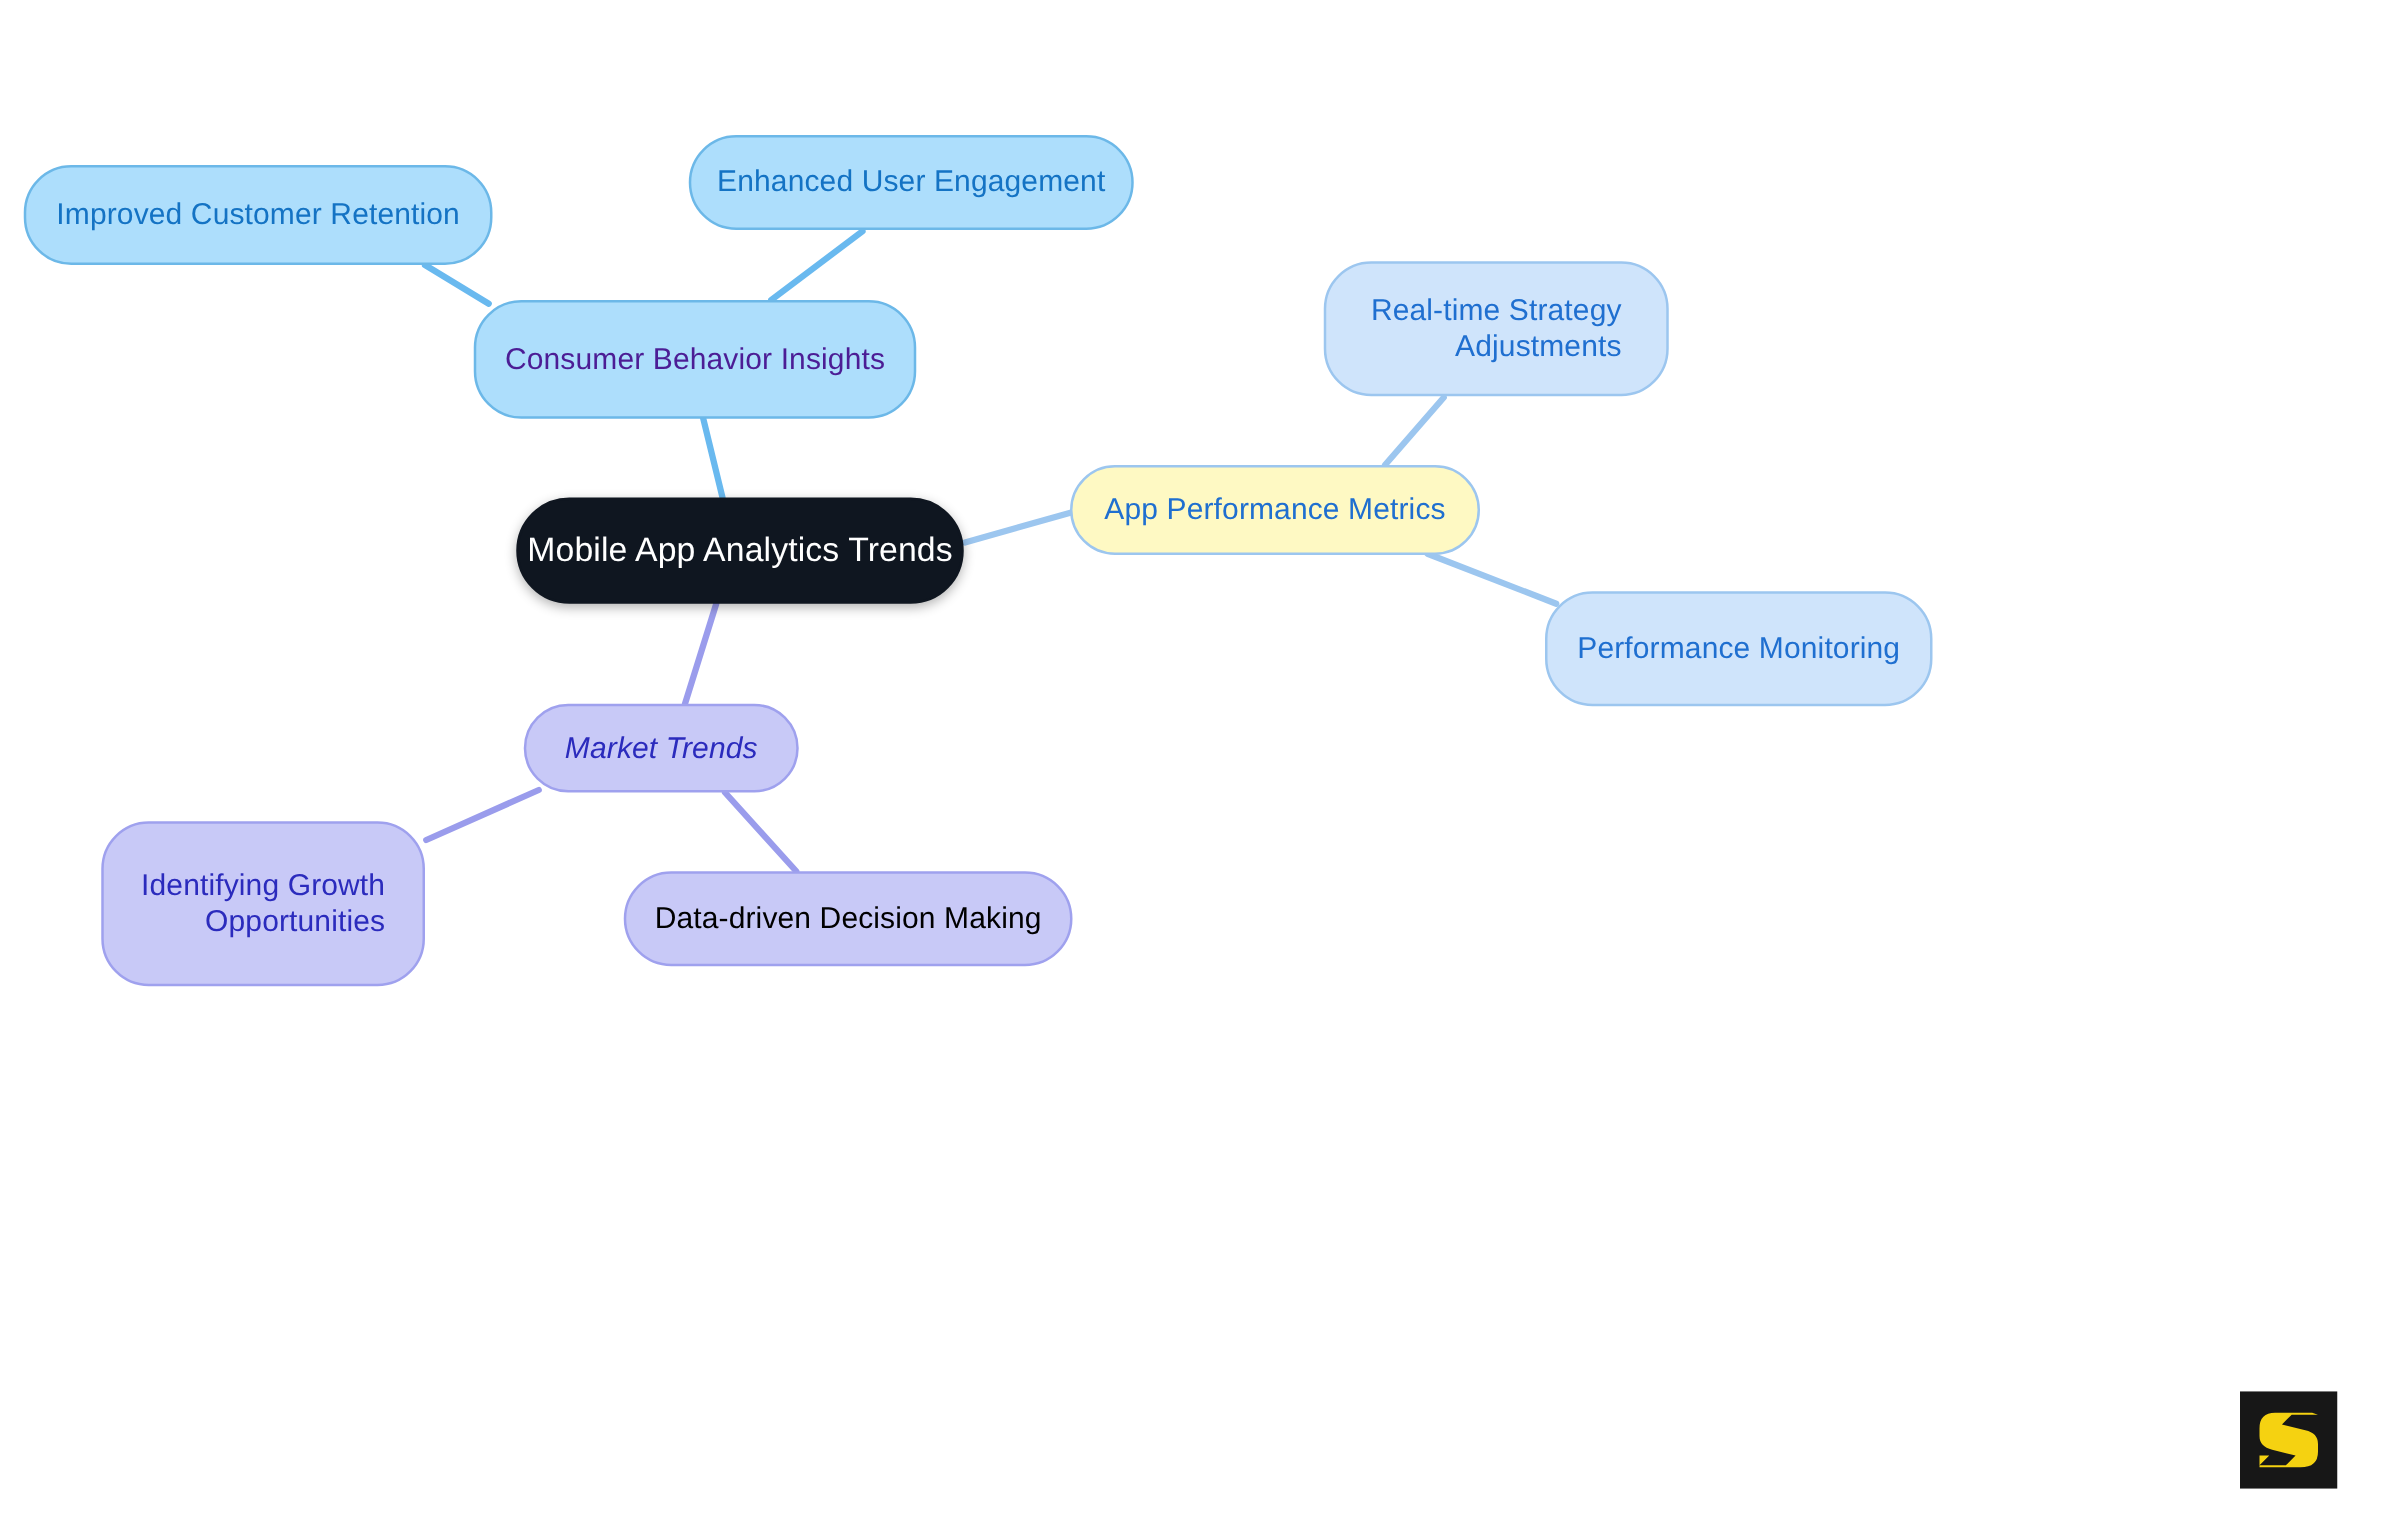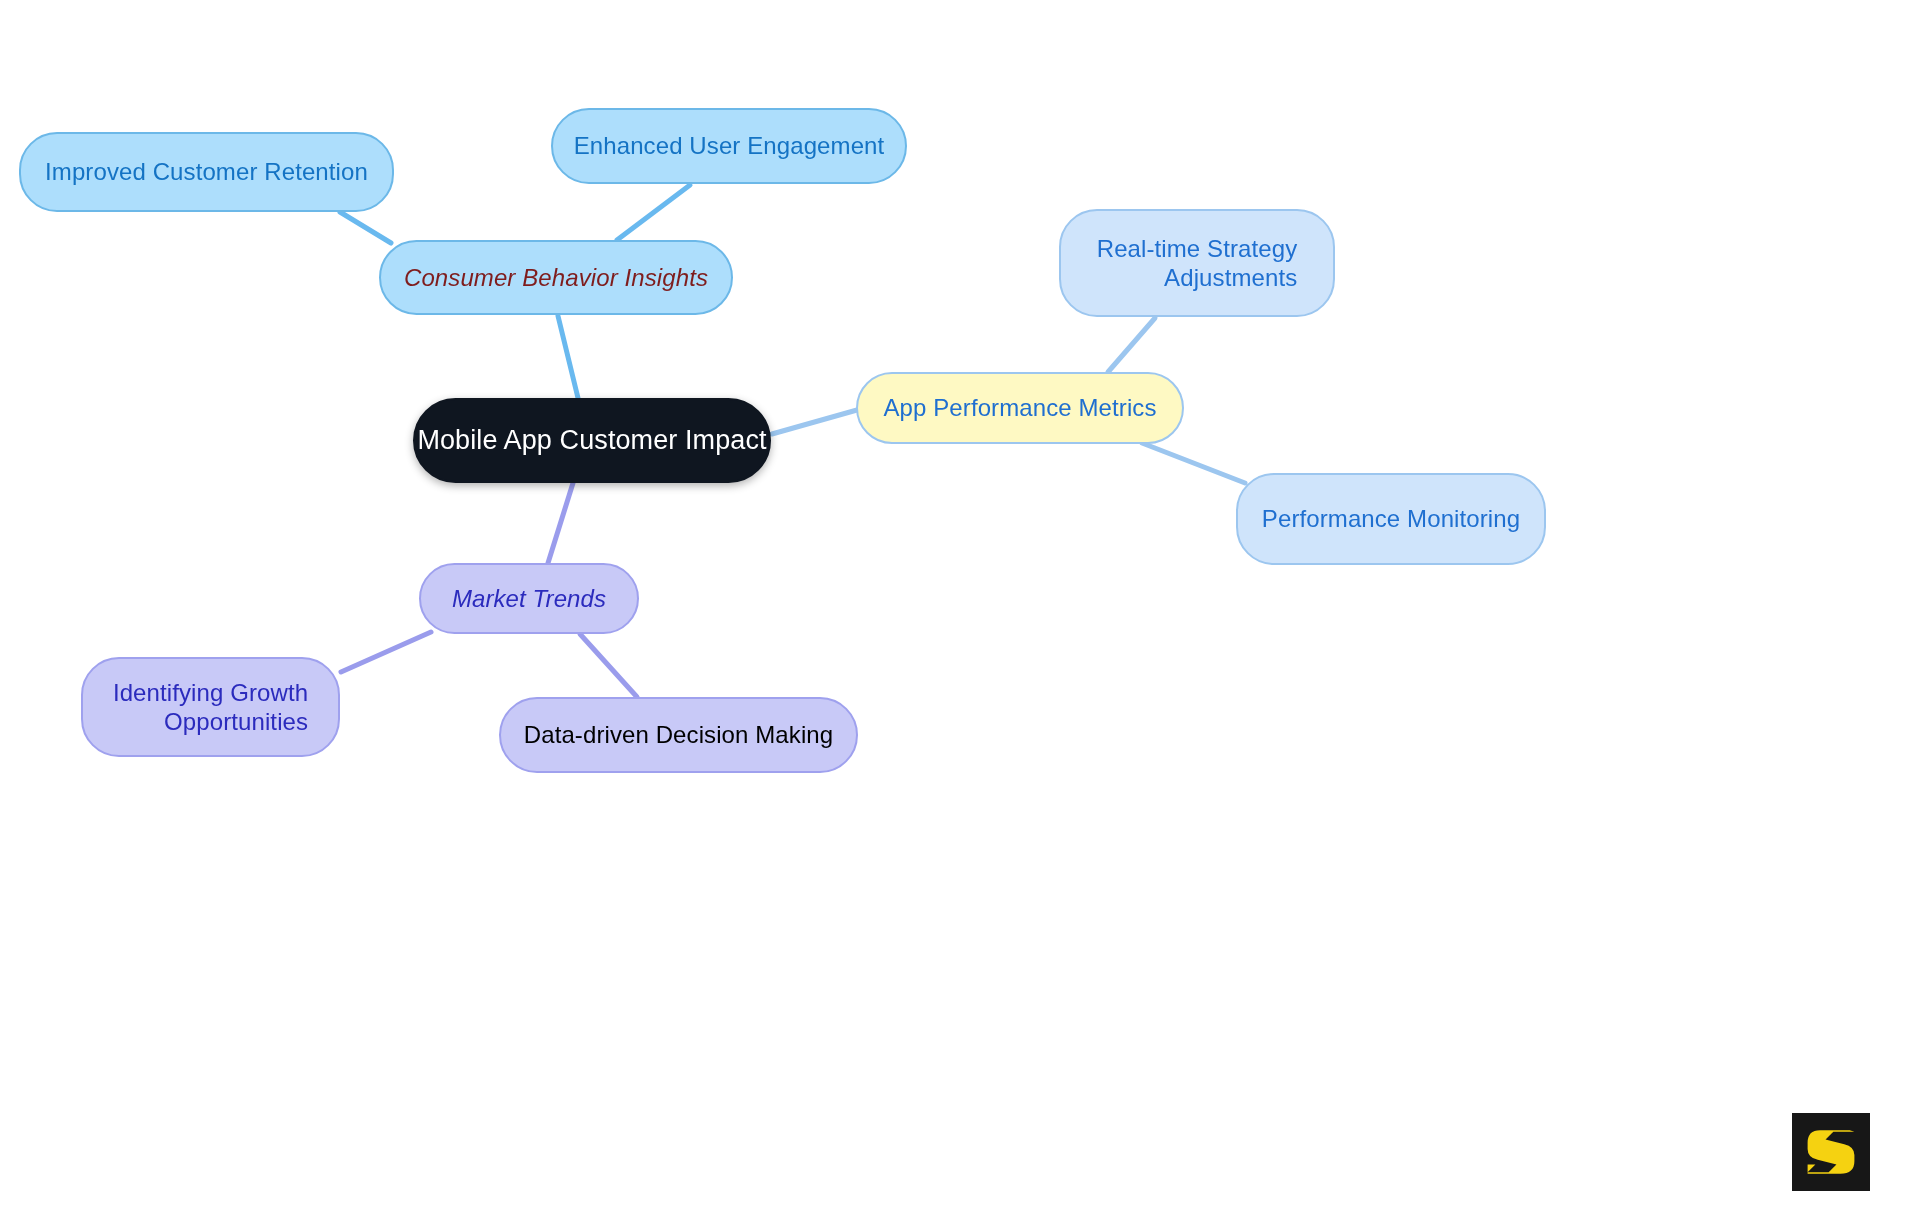--- a/index.html
+++ b/index.html
@@ -65,30 +65,30 @@
       <line x1="617" y1="240" x2="690" y2="185" stroke="#69b9ef" stroke-width="5" stroke-linecap="round"></line>
       <line x1="772" y1="434" x2="857" y2="410" stroke="#9cc6ef" stroke-width="5" stroke-linecap="round"></line>
       <line x1="1108" y1="372" x2="1155" y2="318" stroke="#9cc6ef" stroke-width="5" stroke-linecap="round"></line>
       <line x1="1142" y1="443" x2="1245" y2="483" stroke="#9cc6ef" stroke-width="5" stroke-linecap="round"></line>
       <line x1="573" y1="483" x2="548" y2="563" stroke="#9a9cec" stroke-width="5" stroke-linecap="round"></line>
       <line x1="431" y1="632" x2="341" y2="672" stroke="#9a9cec" stroke-width="5" stroke-linecap="round"></line>
       <line x1="580" y1="634" x2="637" y2="697" stroke="#9a9cec" stroke-width="5" stroke-linecap="round"></line>
     </svg>
 
   <div id="node-layer">
-      <div class="node root" style="left: 413px; top: 398px; width: 358px; height: 85px; background: rgb(15, 22, 32); border-color: rgb(15, 22, 32); color: rgb(255, 255, 255); font-size: 27px;">Mobile App Customer Impact</div>
-      <div class="node" style="left: 379px; top: 240px; width: 354px; height: 75px; background: rgb(173, 222, 252); border-color: rgb(108, 184, 232); color: #7f1d1d; font-size: 24px; font-style: italic;">Consumer Behavior Insights</div>
+      <div class="node root" style="left: 413px; top: 398px; width: 358px; height: 85px; background: rgb(15, 22, 32); border-color: rgb(15, 22, 32); color: rgb(255, 255, 255); font-size: 27px;">Mobile App Analytics Trends</div>
+      <div class="node" style="left: 379px; top: 240px; width: 354px; height: 95px; background: rgb(173, 222, 252); border-color: rgb(108, 184, 232); color: #4c1d95; font-size: 24px;">Consumer Behavior Insights</div>
       <div class="node" style="left: 19px; top: 132px; width: 375px; height: 80px; background: rgb(173, 222, 252); border-color: rgb(108, 184, 232); color: rgb(20, 115, 196); font-size: 24px;">Improved Customer Retention</div>
       <div class="node" style="left: 551px; top: 108px; width: 356px; height: 76px; background: rgb(173, 222, 252); border-color: rgb(108, 184, 232); color: rgb(20, 115, 196); font-size: 24px;">Enhanced User Engagement</div>
       <div class="node" style="left: 856px; top: 372px; width: 328px; height: 72px; background: #fef9c3; border-color: rgb(156, 198, 239); color: rgb(31, 111, 208); font-size: 24px;">App Performance Metrics</div>
       <div class="node" style="left: 1059px; top: 209px; width: 276px; height: 108px; background: rgb(207, 228, 251); border-color: rgb(156, 198, 239); color: rgb(31, 111, 208); font-size: 24px;">Real-time Strategy
 Adjustments</div>
       <div class="node" style="left: 1236px; top: 473px; width: 310px; height: 92px; background: rgb(207, 228, 251); border-color: rgb(156, 198, 239); color: rgb(31, 111, 208); font-size: 24px;">Performance Monitoring</div>
       <div class="node" style="left: 419px; top: 563px; width: 220px; height: 71px; background: rgb(200, 201, 247); border-color: rgb(159, 161, 238); color: rgb(43, 43, 189); font-size: 24px; font-style: italic;">Market Trends</div>
-      <div class="node" style="left: 81px; top: 657px; width: 259px; height: 100px; background: rgb(200, 201, 247); border-color: rgb(159, 161, 238); color: rgb(43, 43, 189); font-size: 24px;">Identifying Growth
+      <div class="node" style="left: 81px; top: 657px; width: 259px; height: 132px; background: rgb(200, 201, 247); border-color: rgb(159, 161, 238); color: rgb(43, 43, 189); font-size: 24px;">Identifying Growth
 Opportunities</div>
       <div class="node" style="left: 499px; top: 697px; width: 359px; height: 76px; background: rgb(200, 201, 247); border-color: rgb(159, 161, 238); color: #000000; font-size: 24px;">Data-driven Decision Making</div>
     </div>
 
   <div class="logo" style="left: 1792px; top: 1113px; width: 78px; height: 78px;">
     <svg viewBox="0 0 100 100" width="100%" height="100%" xmlns="http://www.w3.org/2000/svg">
       <rect class="logo-bg" x="0" y="0" width="100" height="100" fill="#171717"></rect>
       <path class="logo-mark" d="M74 22 H36 Q20 22 20 38 V46 Q20 57 33 60 L57 66 L47 76 H20 L30 66 H20 V78 H62 Q80 78 80 62 V54 Q80 43 67 40 L43 34 L53 24 H80 Z" fill="#f5d211"></path>
     </svg>
   </div>

